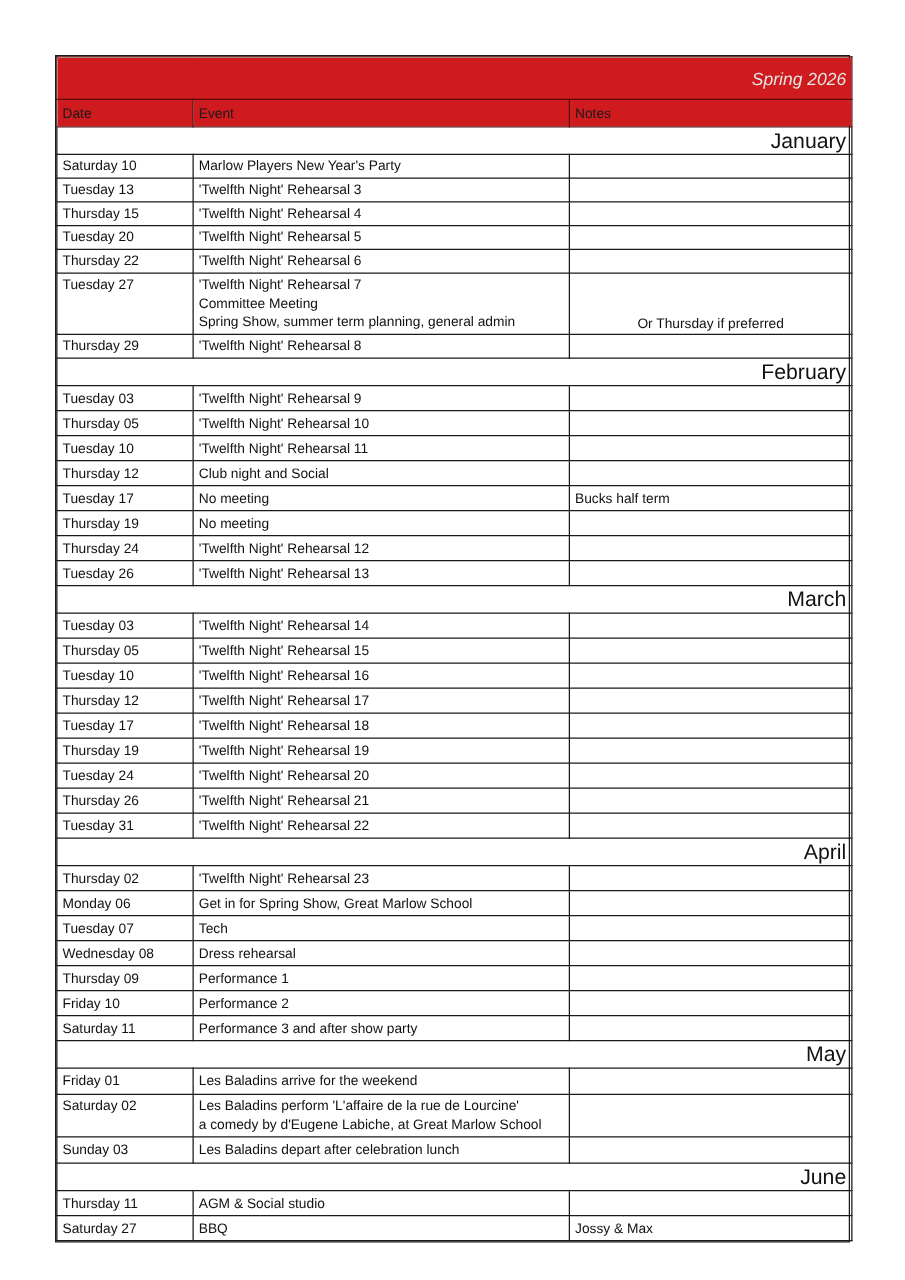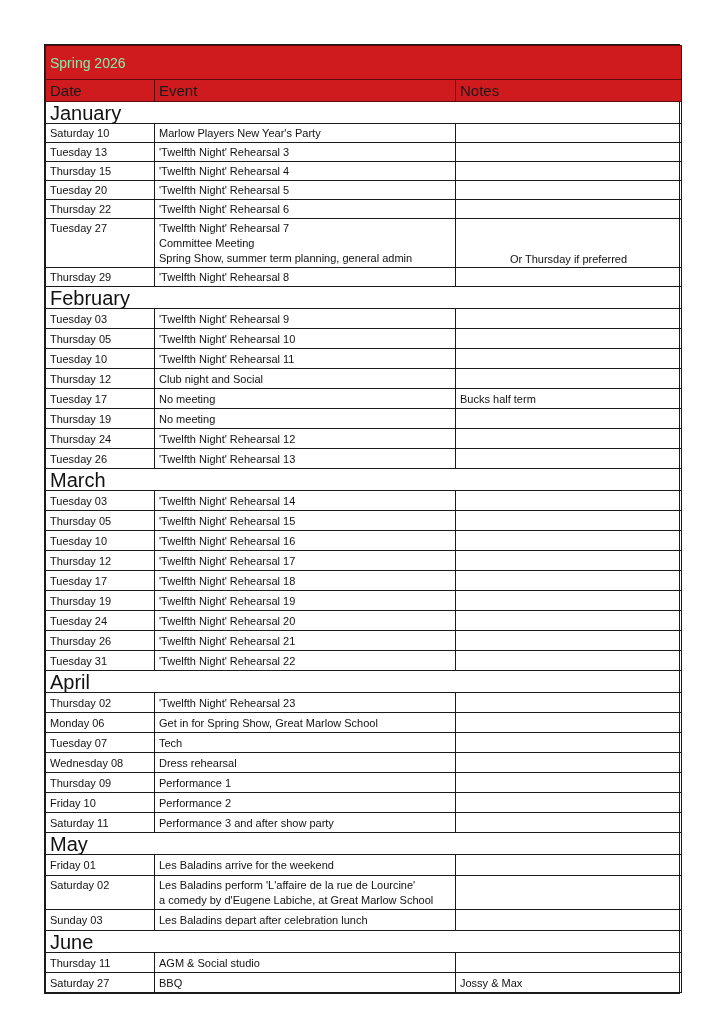--- a/index.html
+++ b/index.html
@@ -37,37 +37,38 @@
       line-height: 14px;
       overflow: hidden;
       white-space: nowrap;
     }
     col.c-date { width: 109px; }
     col.c-event { width: 301px; }
     col.c-notes { width: 226px; }
 
     .title-row th {
       background: #cf1b1d;
-      color: #86efac;
+      color: #e5e5e5;
       font-size: 14px;
-      text-align: left;
+      text-align: right;
       height: 33px;
       border-color: #5a0a0a;
+      font-style: italic;
     }
     .colhead-row th {
       background: #cf1b1d;
       color: #1a1a1a;
-      font-size: 15px;
+      font-size: 11px;
       height: 20px;
       padding-top: 1px;
       border-color: #5a0a0a;
     }
     .month-row td {
-      text-align: left;
-      font-size: 20px;
+      text-align: right;
+      font-size: 17px;
       height: 20px;
       padding-top: 1px;
     }
     .r-jan td { height: 18px; }
     .r-feb td { height: 19px; }
     .r-mar td { height: 19px; }
     .r-apr td { height: 19px; margin-top: 32px; }
     .r-may td { height: 20px; }
     .r-jun td { height: 19px; }
     .multiline td {

